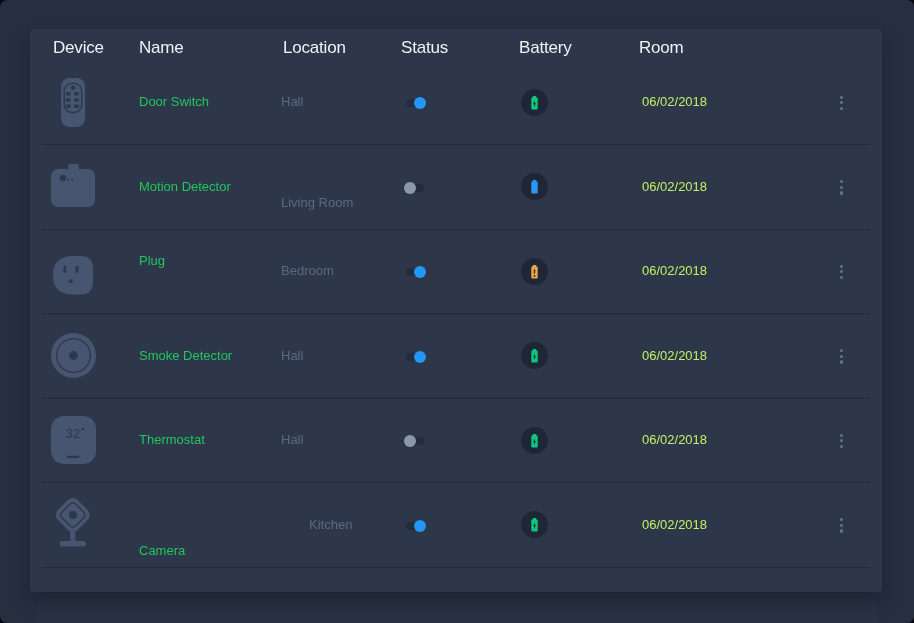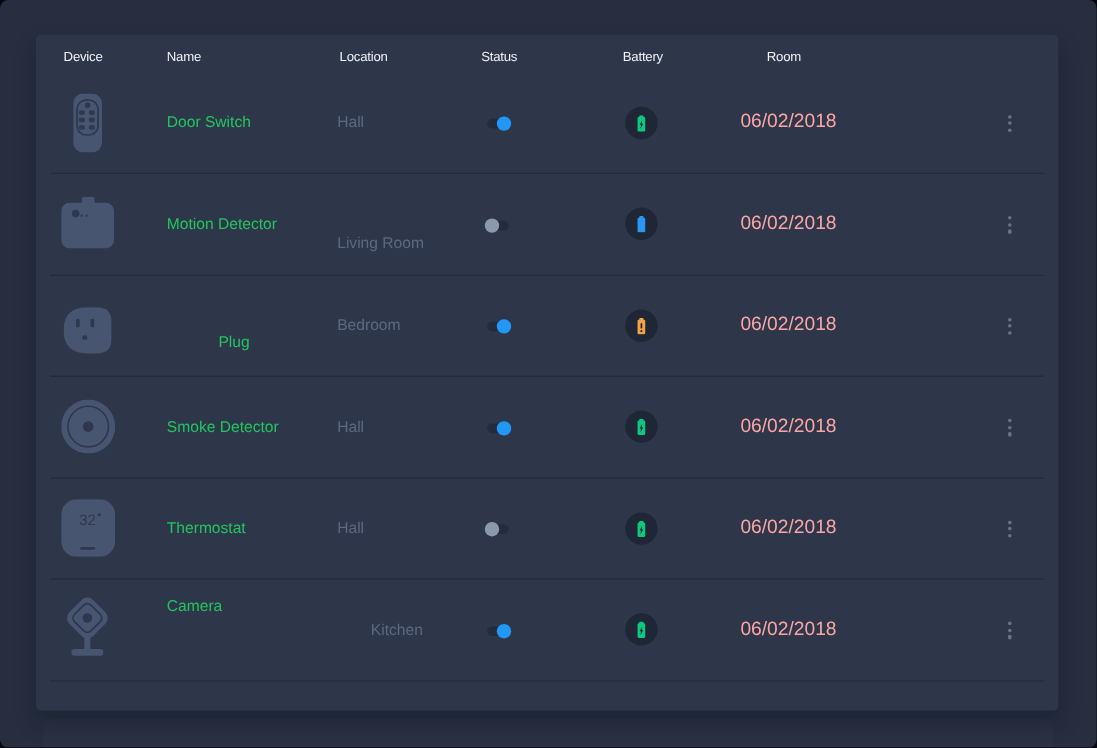--- a/index.html
+++ b/index.html
@@ -12,27 +12,27 @@
   .glow {
     position:absolute; left:36px; right:36px; top:599px; height:24px;
     background:rgba(255,255,255,0.016); border-radius:8px 8px 0 0;
   }
   .card {
     position:absolute; left:30px; top:29px; width:852px; height:563px;
     background:#2e374a; border-radius:4px;
     box-shadow:0 10px 18px rgba(12,16,26,0.30);
   }
   .hdr {
-    position:absolute; top:37px; font-size:11px; color:#eef1f6;
+    position:absolute; top:37px; font-size:17px; color:#eef1f6;
     letter-spacing:-0.2px; line-height:20px;
   }
   .divider { position:absolute; left:12px; width:828px; height:1px; background:#222a3b; }
   .name { position:absolute; left:109px; font-size:13px; color:#22c55e; line-height:16px; }
   .loc  { position:absolute; left:251px; font-size:13px; color:#5c6980; line-height:16px; }
-  .date { position:absolute; left:587px; font-size:16px; color:#fca5a5; line-height:16px; }
+  .date { position:absolute; left:612px; font-size:13px; color:#bef264; line-height:16px; }
   .icon { position:absolute; }
   .bat  {
     position:absolute; left:491px; width:27px; height:27px; border-radius:50%;
     background:#1f2737; display:flex; align-items:center; justify-content:center;
   }
   .tog { position:absolute; left:376px; width:18px; height:8px; border-radius:4px; background:#232b3d; }
   .tog .knob {
     position:absolute; top:-2px; width:12px; height:12px; border-radius:50%;
   }
   .tog.on  .knob { right:-2px; background:#2297f5; }
@@ -90,21 +90,21 @@
           <rect x="3.3" y="1.4" width="6.4" height="12.2" rx="1.1" fill="#2a97f5"></rect>
         </svg>
       </div>
     <div class="date" style="top:150px;">06/02/2018</div>
     <div class="dots" style="top:151px;">
         <span></span>
         <span></span>
         <span></span>
       </div>
 
-    <div class="name" style="top:248px;margin-left:43px;">Plug</div>
+    <div class="name" style="top:224px;">Plug</div>
     <div class="loc" style="top:234px;">Bedroom</div>
     <div class="tog on" style="top:239px;">
         <span class="knob"></span>
       </div>
     <div class="bat" style="top:229px;">
         <svg width="13" height="14" viewBox="0 0 13 14">
           <rect x="4.7" y="0" width="3.6" height="2.4" rx="0.8" fill="#f2a444"></rect>
           <rect x="3.3" y="1.4" width="6.4" height="12.2" rx="1.1" fill="#f2a444"></rect>
           <rect x="5.8" y="4.2" width="1.4" height="4.6" rx="0.7" fill="#1f2737"></rect>
           <circle cx="6.5" cy="10.9" r="0.9" fill="#1f2737"></circle>
@@ -148,21 +148,21 @@
           <path d="M7.2 4.2 L5.0 8.0 H6.2 L5.7 11.2 L8.0 7.2 H6.7 Z" fill="#1f2737"></path>
         </svg>
       </div>
     <div class="date" style="top:403px;">06/02/2018</div>
     <div class="dots" style="top:404.5px;">
         <span></span>
         <span></span>
         <span></span>
       </div>
 
-    <div class="name" style="top:468px;">Camera</div>
+    <div class="name" style="top:514px;">Camera</div>
     <div class="loc" style="top:488px;margin-left:28px;">Kitchen</div>
     <div class="tog on" style="top:493px;">
         <span class="knob"></span>
       </div>
     <div class="bat" style="top:482px;">
         <svg width="13" height="14" viewBox="0 0 13 14">
           <rect x="4.7" y="0" width="3.6" height="2.4" rx="0.8" fill="#10c87d"></rect>
           <rect x="3.3" y="1.4" width="6.4" height="12.2" rx="1.1" fill="#10c87d"></rect>
           <path d="M7.2 4.2 L5.0 8.0 H6.2 L5.7 11.2 L8.0 7.2 H6.7 Z" fill="#1f2737"></path>
         </svg>

